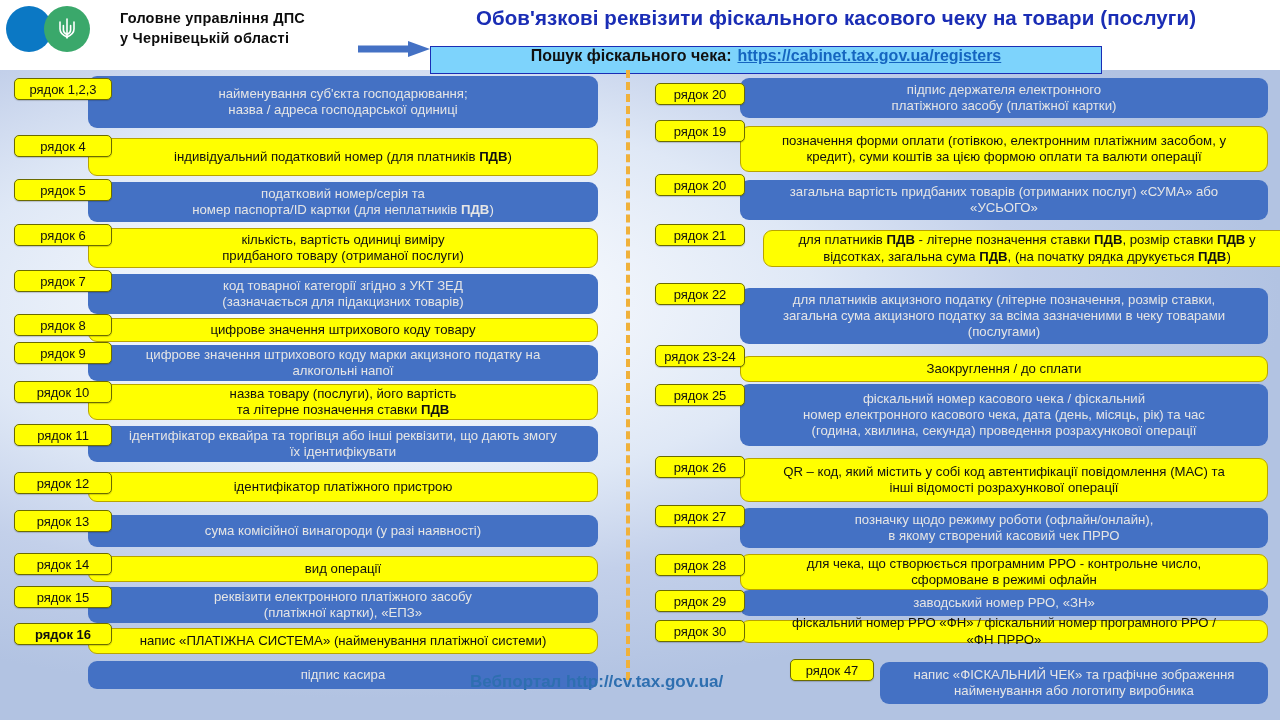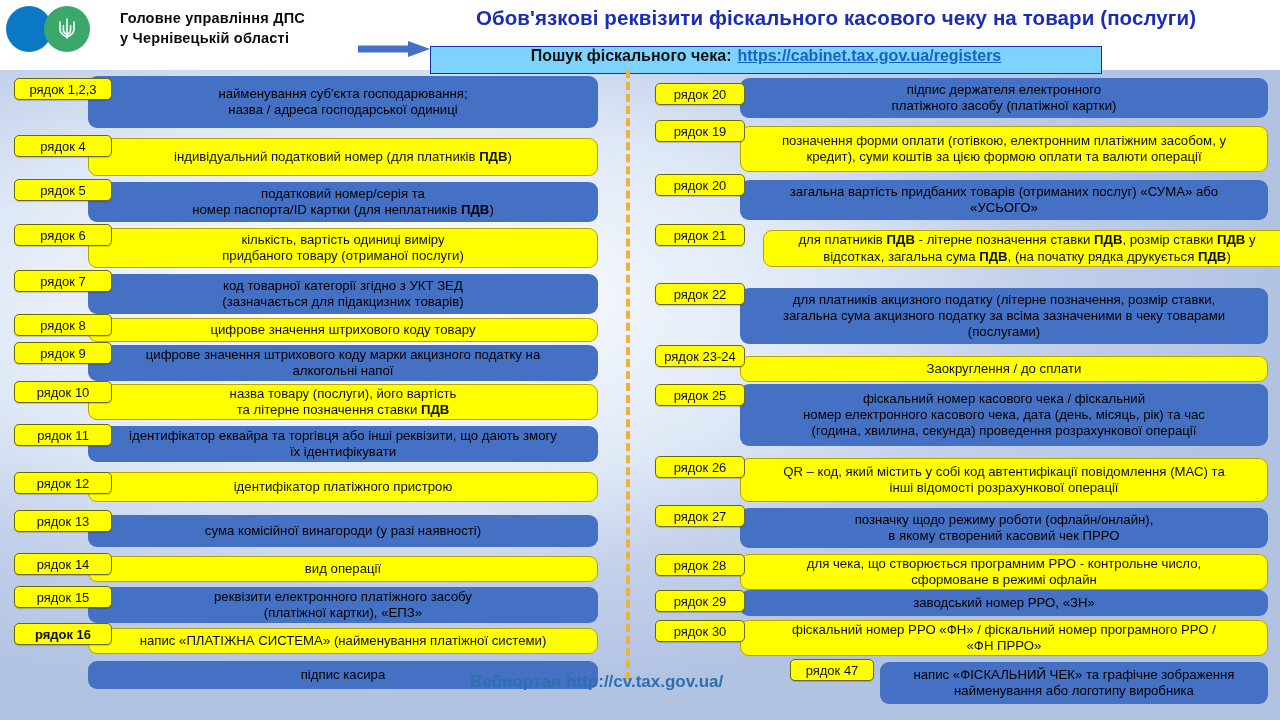--- a/index.html
+++ b/index.html
@@ -55,21 +55,21 @@
   .divider{
     position:absolute;left:626px;top:70px;width:0;height:610px;
     border-left:4px dashed #f0b13a;
   }
   .bar{
     position:absolute;border-radius:9px;
     display:flex;align-items:center;justify-content:center;
     text-align:center;line-height:1.22;
     box-sizing:border-box;padding:2px 8px;
   }
-  .bar.blue{background:#4471c4;color:#000000;font-size:13.2px;}
+  .bar.blue{background:#4471c4;color:#e5e5e5;font-size:13.2px;}
   .bar.yellow{background:#ffff00;color:#101010;font-size:13.2px;border:1px solid #b8a400;}
   .bar b{font-weight:bold;}
 
   .tag{
     position:absolute;
     background:#ffff00;border:1.4px solid #6b6b00;border-radius:5px;
     font-size:13px;color:#101010;
     display:flex;align-items:center;justify-content:center;
     height:20px;white-space:nowrap;z-index:3;
     box-shadow:0 1px 1px rgba(0,0,0,.18);
@@ -224,21 +224,21 @@
       </div>
       <div class="tag" style="left: 655px; top: 505px; width: 88px;">рядок 27</div>
       <div class="bar yellow" style="left: 740px; top: 554px; width: 528px; height: 36px;">
         <div>для чека, що  створюється програмним РРО - контрольне число,<br>сформоване в режимі офлайн</div>
       </div>
       <div class="tag" style="left: 655px; top: 554px; width: 88px;">рядок 28</div>
       <div class="bar blue" style="left: 740px; top: 590px; width: 528px; height: 26px;">
         <div>заводський номер РРО, «ЗН»</div>
       </div>
       <div class="tag" style="left: 655px; top: 590px; width: 88px;">рядок 29</div>
-      <div class="bar yellow" style="left: 740px; top: 620px; width: 528px; height: 36px;">
+      <div class="bar yellow" style="left: 740px; top: 620px; width: 528px; height: 23px;">
         <div>фіскальний номер РРО «ФН» / фіскальний номер програмного  РРО /<br>«ФН ПРРО»</div>
       </div>
       <div class="tag" style="left: 655px; top: 620px; width: 88px;">рядок 30</div>
       <div class="bar blue" style="left: 880px; top: 662px; width: 388px; height: 42px;">
         <div>напис «ФІСКАЛЬНИЙ ЧЕК» та графічне  зображення<br>найменування  або логотипу  виробника</div>
       </div>
       <div class="tag" style="left: 790px; top: 659px; width: 82px;">рядок 47</div>
     </div>
 
   <div class="webportal">Вебпортал  http://cv.tax.gov.ua/</div>

